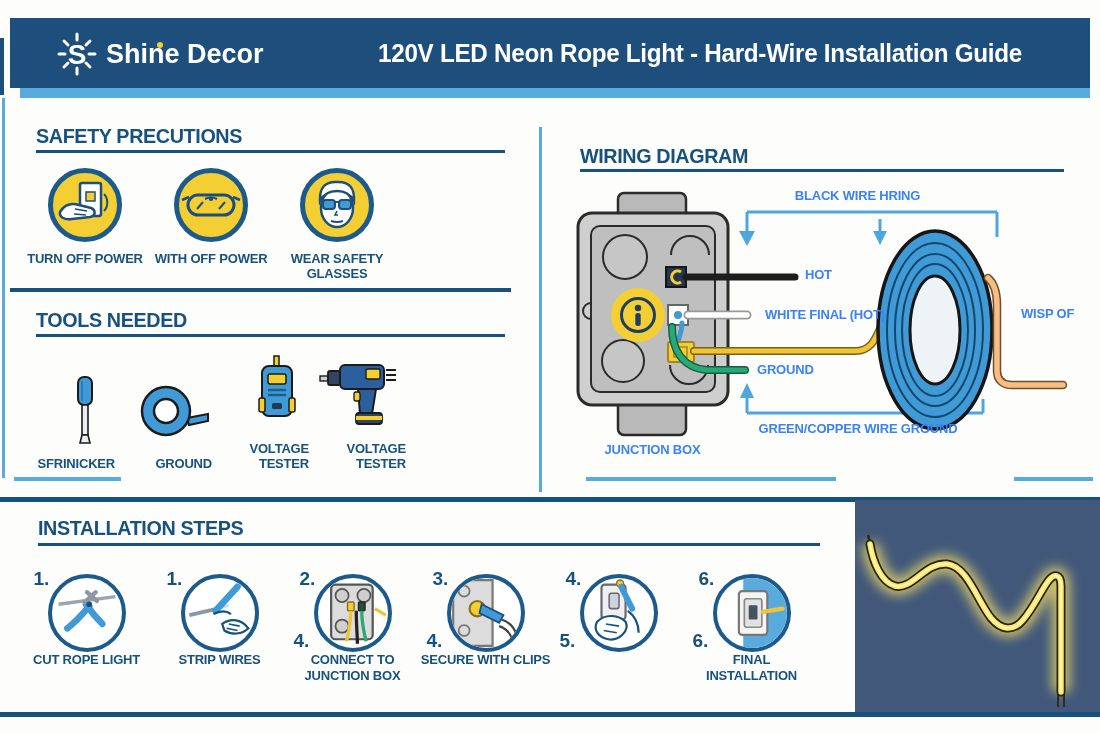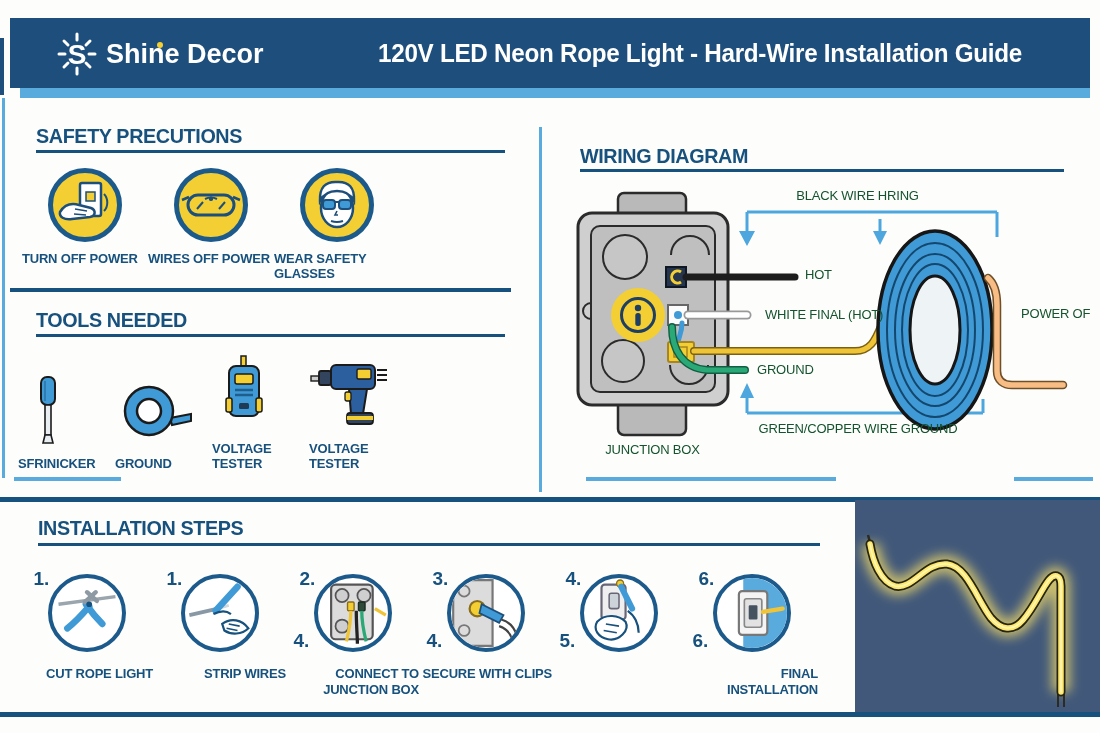--- a/index.html
+++ b/index.html
@@ -4,51 +4,51 @@
 <style>
   html,body{margin:0;padding:0;background:#fff;}
   .sheet{position:relative;width:1100px;height:733px;background:#fdfdfb;overflow:hidden;
          font-family:"Liberation Sans",sans-serif;color:#17517e;}
   .abs{position:absolute;}
   .hline{position:absolute;background:#17517e;}
   .lbline{position:absolute;background:#5aabdd;}
   .heading{position:absolute;font-weight:bold;font-size:21px;letter-spacing:-0.4px;
            color:#17517e;transform:scaleX(0.94);transform-origin:left;white-space:nowrap;}
   .lbl{font-weight:bold;font-size:13px;color:#17517e;letter-spacing:-0.2px;}
-  .wlabel{position:absolute;font-weight:normal;font-size:13px;color:#14532d;
+  .wlabel{position:absolute;font-weight:bold;font-size:13px;color:#3b82f6;
           letter-spacing:-0.2px;white-space:nowrap;}
   .pre{white-space:pre-line;}
   
   .header{position:absolute;left:10px;top:18px;width:1080px;height:70px;background:#1d4e7c;}
   .brand{position:absolute;left:45px;top:14px;display:flex;align-items:center;}
   .brand-text{color:#fff;font-size:27px;font-weight:bold;margin-left:7px;position:relative;}
   .idot{position:absolute;left:51px;top:3px;width:6px;height:6px;border-radius:50%;background:#f3cf33;}
   .title{position:absolute;left:340px;top:21px;width:700px;text-align:center;color:#fff;
          font-size:25px;font-weight:bold;letter-spacing:-0.3px;transform:scaleX(0.97);}
   
   .safety-row{position:absolute;left:22px;top:168px;display:flex;}
-  .safety-item{width:126px;}
+  .safety-item{width:126px;text-align:center;}
   .safety-circle{width:64px;height:64px;border:5px solid #1d5a8c;border-radius:50%;
                  background:#f3cf33;margin:0 auto;overflow:hidden;}
   .safety-item .lbl{display:block;margin-top:9px;}
   
   .tools-row{position:absolute;left:18px;top:352px;display:flex;align-items:flex-end;}
-  .tool-item{width:97px;text-align:left;}
+  .tool-item{width:97px;text-align:right;}
   .tool-item .lbl{display:block;margin-top:5px;}
   
   .wiring{position:absolute;left:560px;top:140px;width:540px;height:360px;}
   
   .steps-row{position:absolute;left:20px;top:570px;display:flex;}
   .step-item{width:133px;text-align:center;position:relative;}
   .step-circle-wrap{position:relative;width:78px;height:78px;margin:4px auto 0;}
   .step-circle{width:70px;height:70px;border:4px solid #1d5a8c;border-radius:50%;
                background:#fff;overflow:hidden;}
   .num-top{position:absolute;left:-14px;top:-6px;font-size:19px;font-weight:bold;color:#17517e;}
   .num-bottom{position:absolute;left:-20px;top:56px;font-size:19px;font-weight:bold;color:#17517e;}
-  .step-item .lbl{display:block;margin-top:14px;line-height:1.25;text-align:right;}
+  .step-item .lbl{display:block;line-height:1.25;}
   
   .photo{position:absolute;left:855px;top:500px;width:245px;height:212px;background:#41587a;overflow:hidden;}
 </style>
 </head>
 <body>
 
 <div class="sheet">
 
   <div class="abs" style="left:0;top:38px;width:4px;height:57px;background:#1d4e7c;"></div>
   <div class="header">
@@ -97,21 +97,21 @@
     <div class="safety-item">
       <div class="safety-circle">
         <svg width="64" height="64" viewBox="0 0 64 64">
           <path d="M3,27 L10,24 M61,27 L54,24" stroke="#1d4f7c" stroke-width="2.5" fill="none"></path>
           <rect x="9" y="22" width="46" height="20" rx="10" fill="none" stroke="#1d4f7c" stroke-width="3"></rect>
           <path d="M32,24 C28,28 36,28 32,24 M26,26 C30,24 34,24 38,26" stroke="#1d4f7c" stroke-width="2" fill="none"></path>
           <line x1="18" y1="36" x2="24" y2="29" stroke="#1d4f7c" stroke-width="2"></line>
           <line x1="40" y1="36" x2="46" y2="29" stroke="#1d4f7c" stroke-width="2"></line>
         </svg>
       </div>
-      <span class="lbl">WIRES OFF POWER</span>
+      <span class="lbl">WITH OFF POWER</span>
     </div>
     <div class="safety-item">
       <div class="safety-circle">
         <svg width="64" height="64" viewBox="0 0 64 64">
           <ellipse cx="32" cy="35" rx="16" ry="19" fill="#fff" stroke="#1d4f7c" stroke-width="2.5"></ellipse>
           <path d="M15,28 Q14,8 32,9 Q50,8 49,28 Q44,18 32,18 Q20,18 15,28 Z" fill="#fff" stroke="#1d4f7c" stroke-width="2.5"></path>
           <rect x="18" y="27" width="12" height="9" rx="3" fill="#3f9ad6" stroke="#1d4f7c" stroke-width="2"></rect>
           <rect x="34" y="27" width="12" height="9" rx="3" fill="#3f9ad6" stroke="#1d4f7c" stroke-width="2"></rect>
           <line x1="30" y1="29" x2="34" y2="29" stroke="#1d4f7c" stroke-width="2"></line>
           <path d="M32,38 L30,42 L33,42" fill="none" stroke="#1d4f7c" stroke-width="1.6"></path>
@@ -244,21 +244,21 @@
       <path d="M428,103 C435,109 437,118 437,130 L437,196 C437,206 444,210 452,210 L503,210" stroke="#6e4f28" stroke-width="8.5" stroke-linecap="round" fill="none"></path>
       <path d="M428,103 C435,109 437,118 437,130 L437,196 C437,206 444,210 452,210 L503,210" stroke="#f7bd84" stroke-width="5.5" stroke-linecap="round" fill="none"></path>
     </svg>
 
     <div class="wlabel" style="left:205px;top:48px;width:185px;text-align:center;">BLACK WIRE HRING</div>
     <div class="wlabel" style="left:245px;top:127px;">HOT</div>
     <div class="wlabel" style="left:205px;top:167px;">WHITE FINAL (HOT)</div>
     <div class="wlabel" style="left:197px;top:222px;">GROUND</div>
     <div class="wlabel" style="left:178px;top:281px;width:240px;text-align:center;">GREEN/COPPER WIRE GROUND</div>
     <div class="wlabel" style="left:20px;top:302px;width:145px;text-align:center;">JUNCTION BOX</div>
-    <div class="wlabel" style="left:461px;top:166px;">POWER OF</div>
+    <div class="wlabel" style="left:461px;top:166px;">WISP OF</div>
   </div>
 
   <div class="lbline" style="left:14px;top:477px;width:107px;height:4px;"></div>
   <div class="lbline" style="left:586px;top:477px;width:250px;height:4px;"></div>
   <div class="lbline" style="left:1014px;top:477px;width:79px;height:4px;"></div>
 
   <div class="hline" style="left:0;top:497px;width:1100px;height:5px;"></div>
 
   <div class="heading" style="left:38px;top:516px;">INSTALLATION STEPS</div>
   <div class="hline" style="left:38px;top:543px;width:782px;height:3px;"></div>

